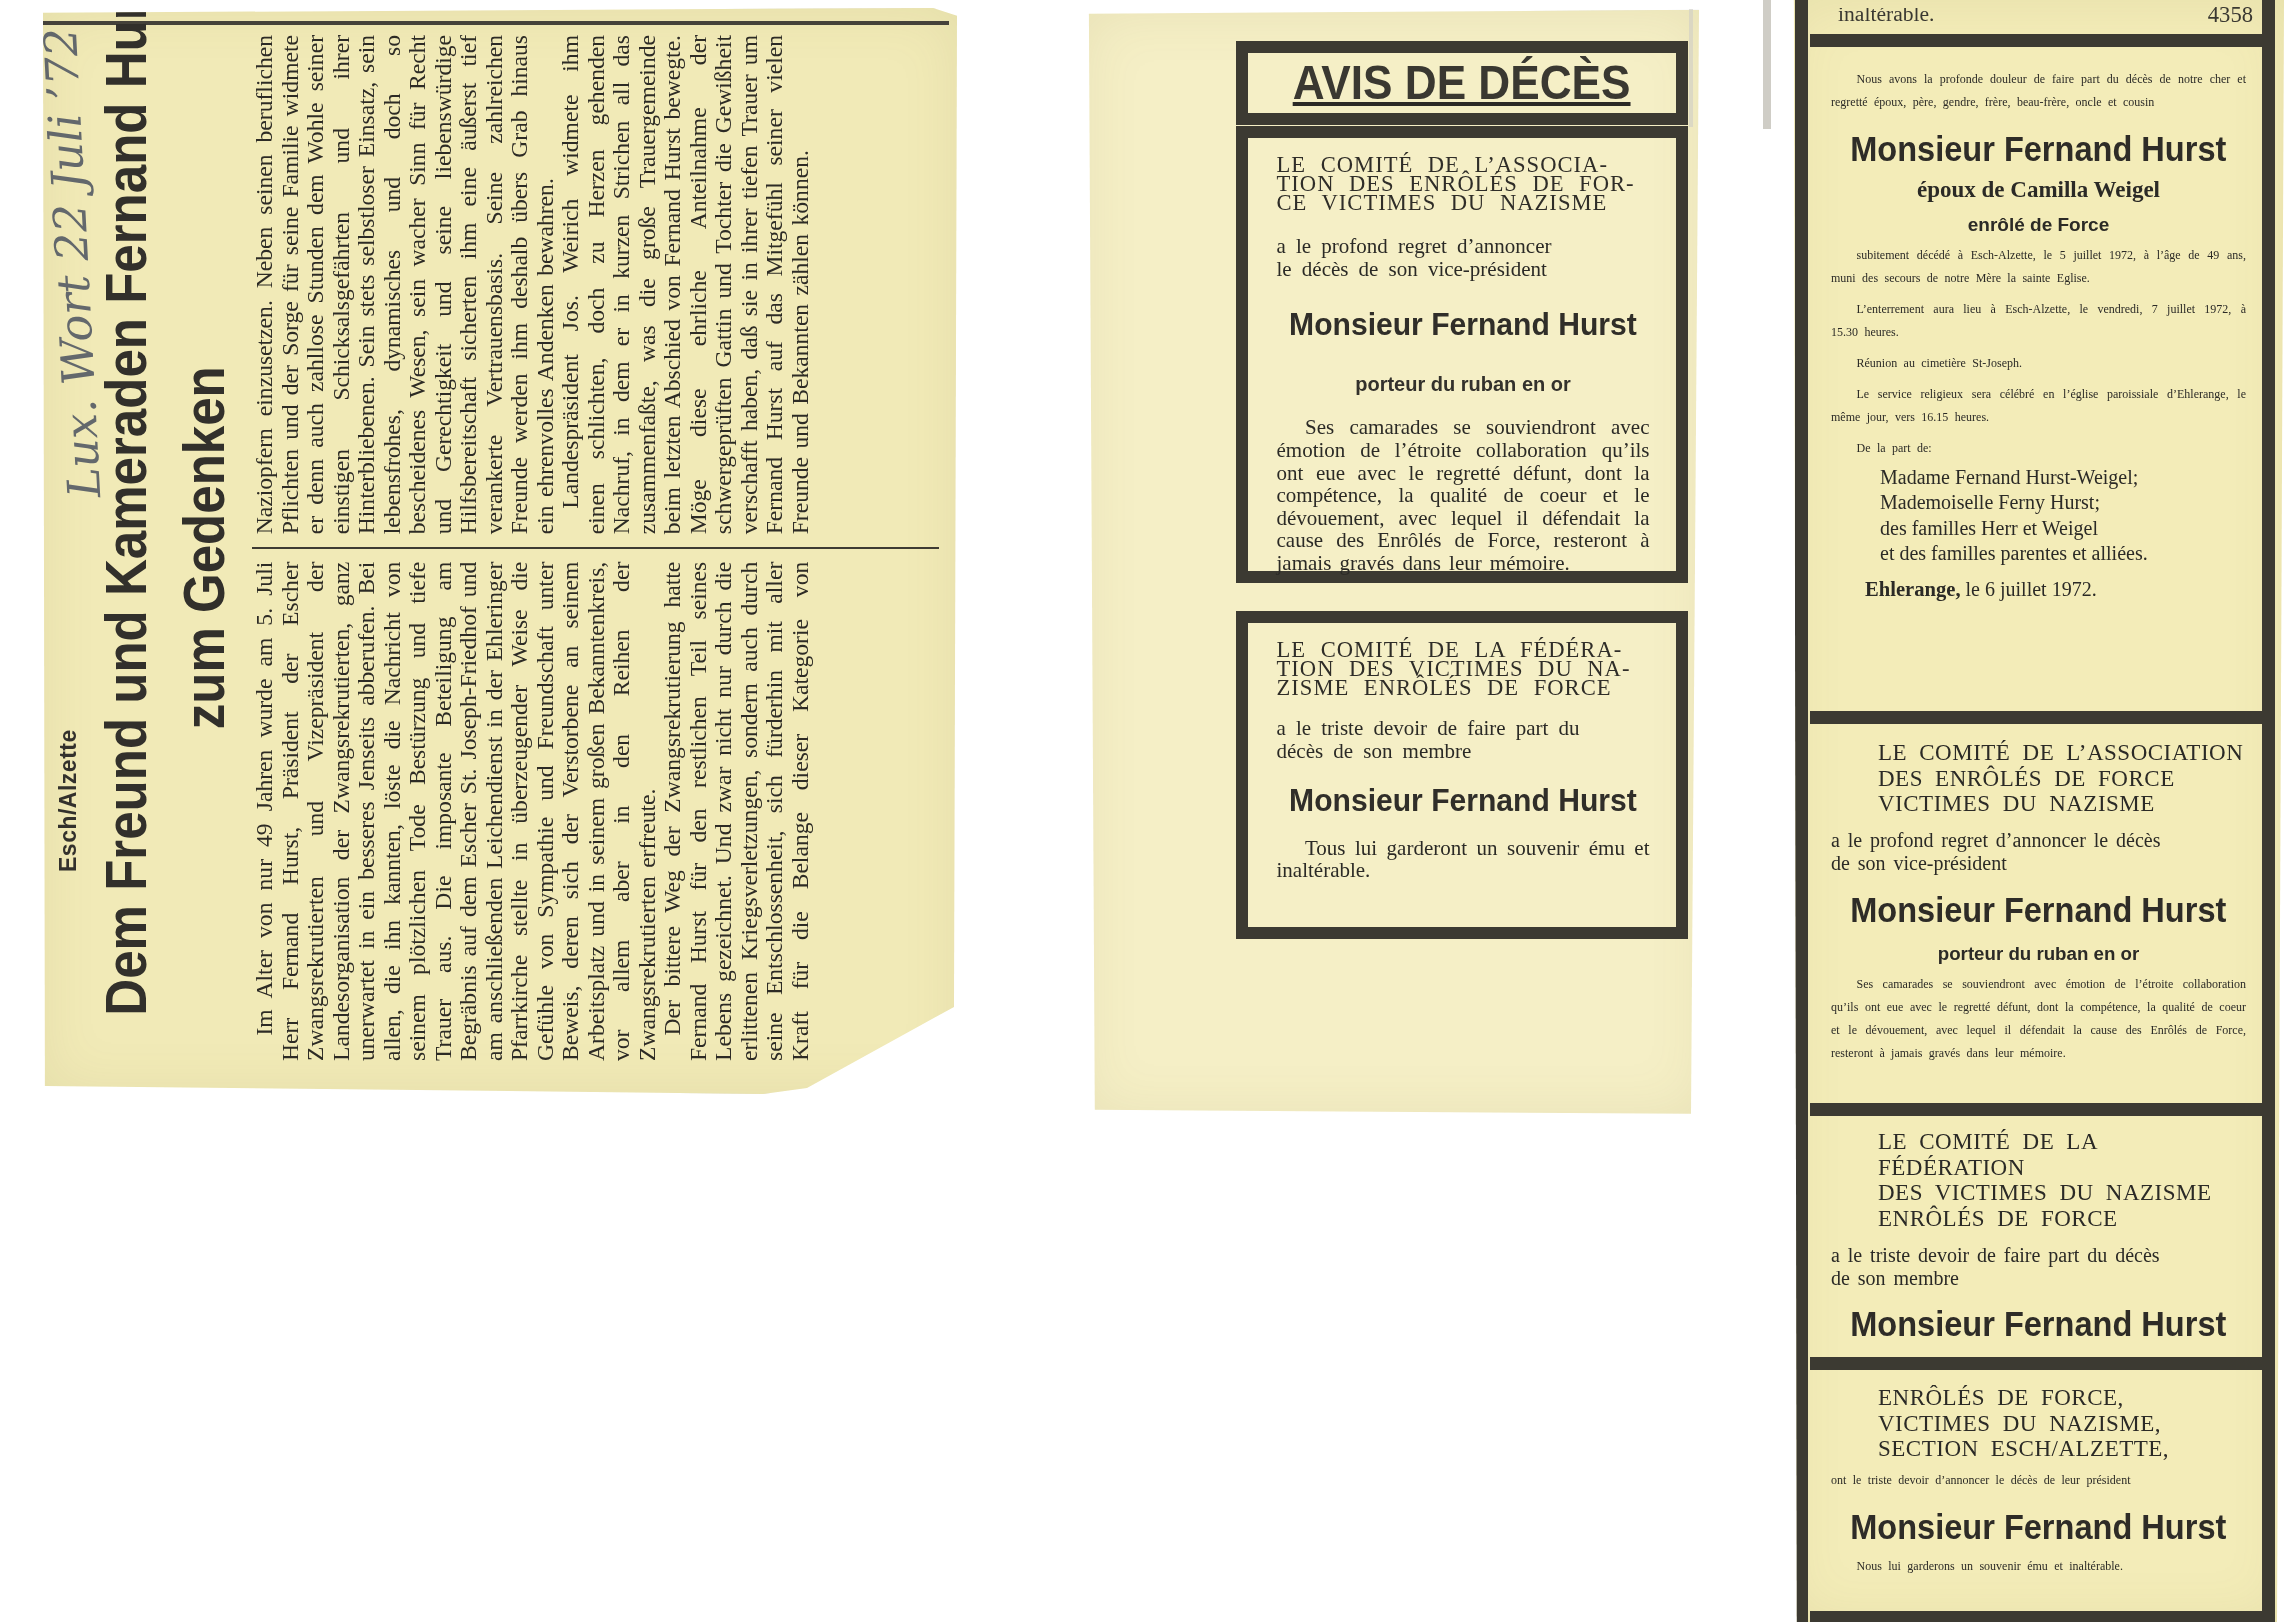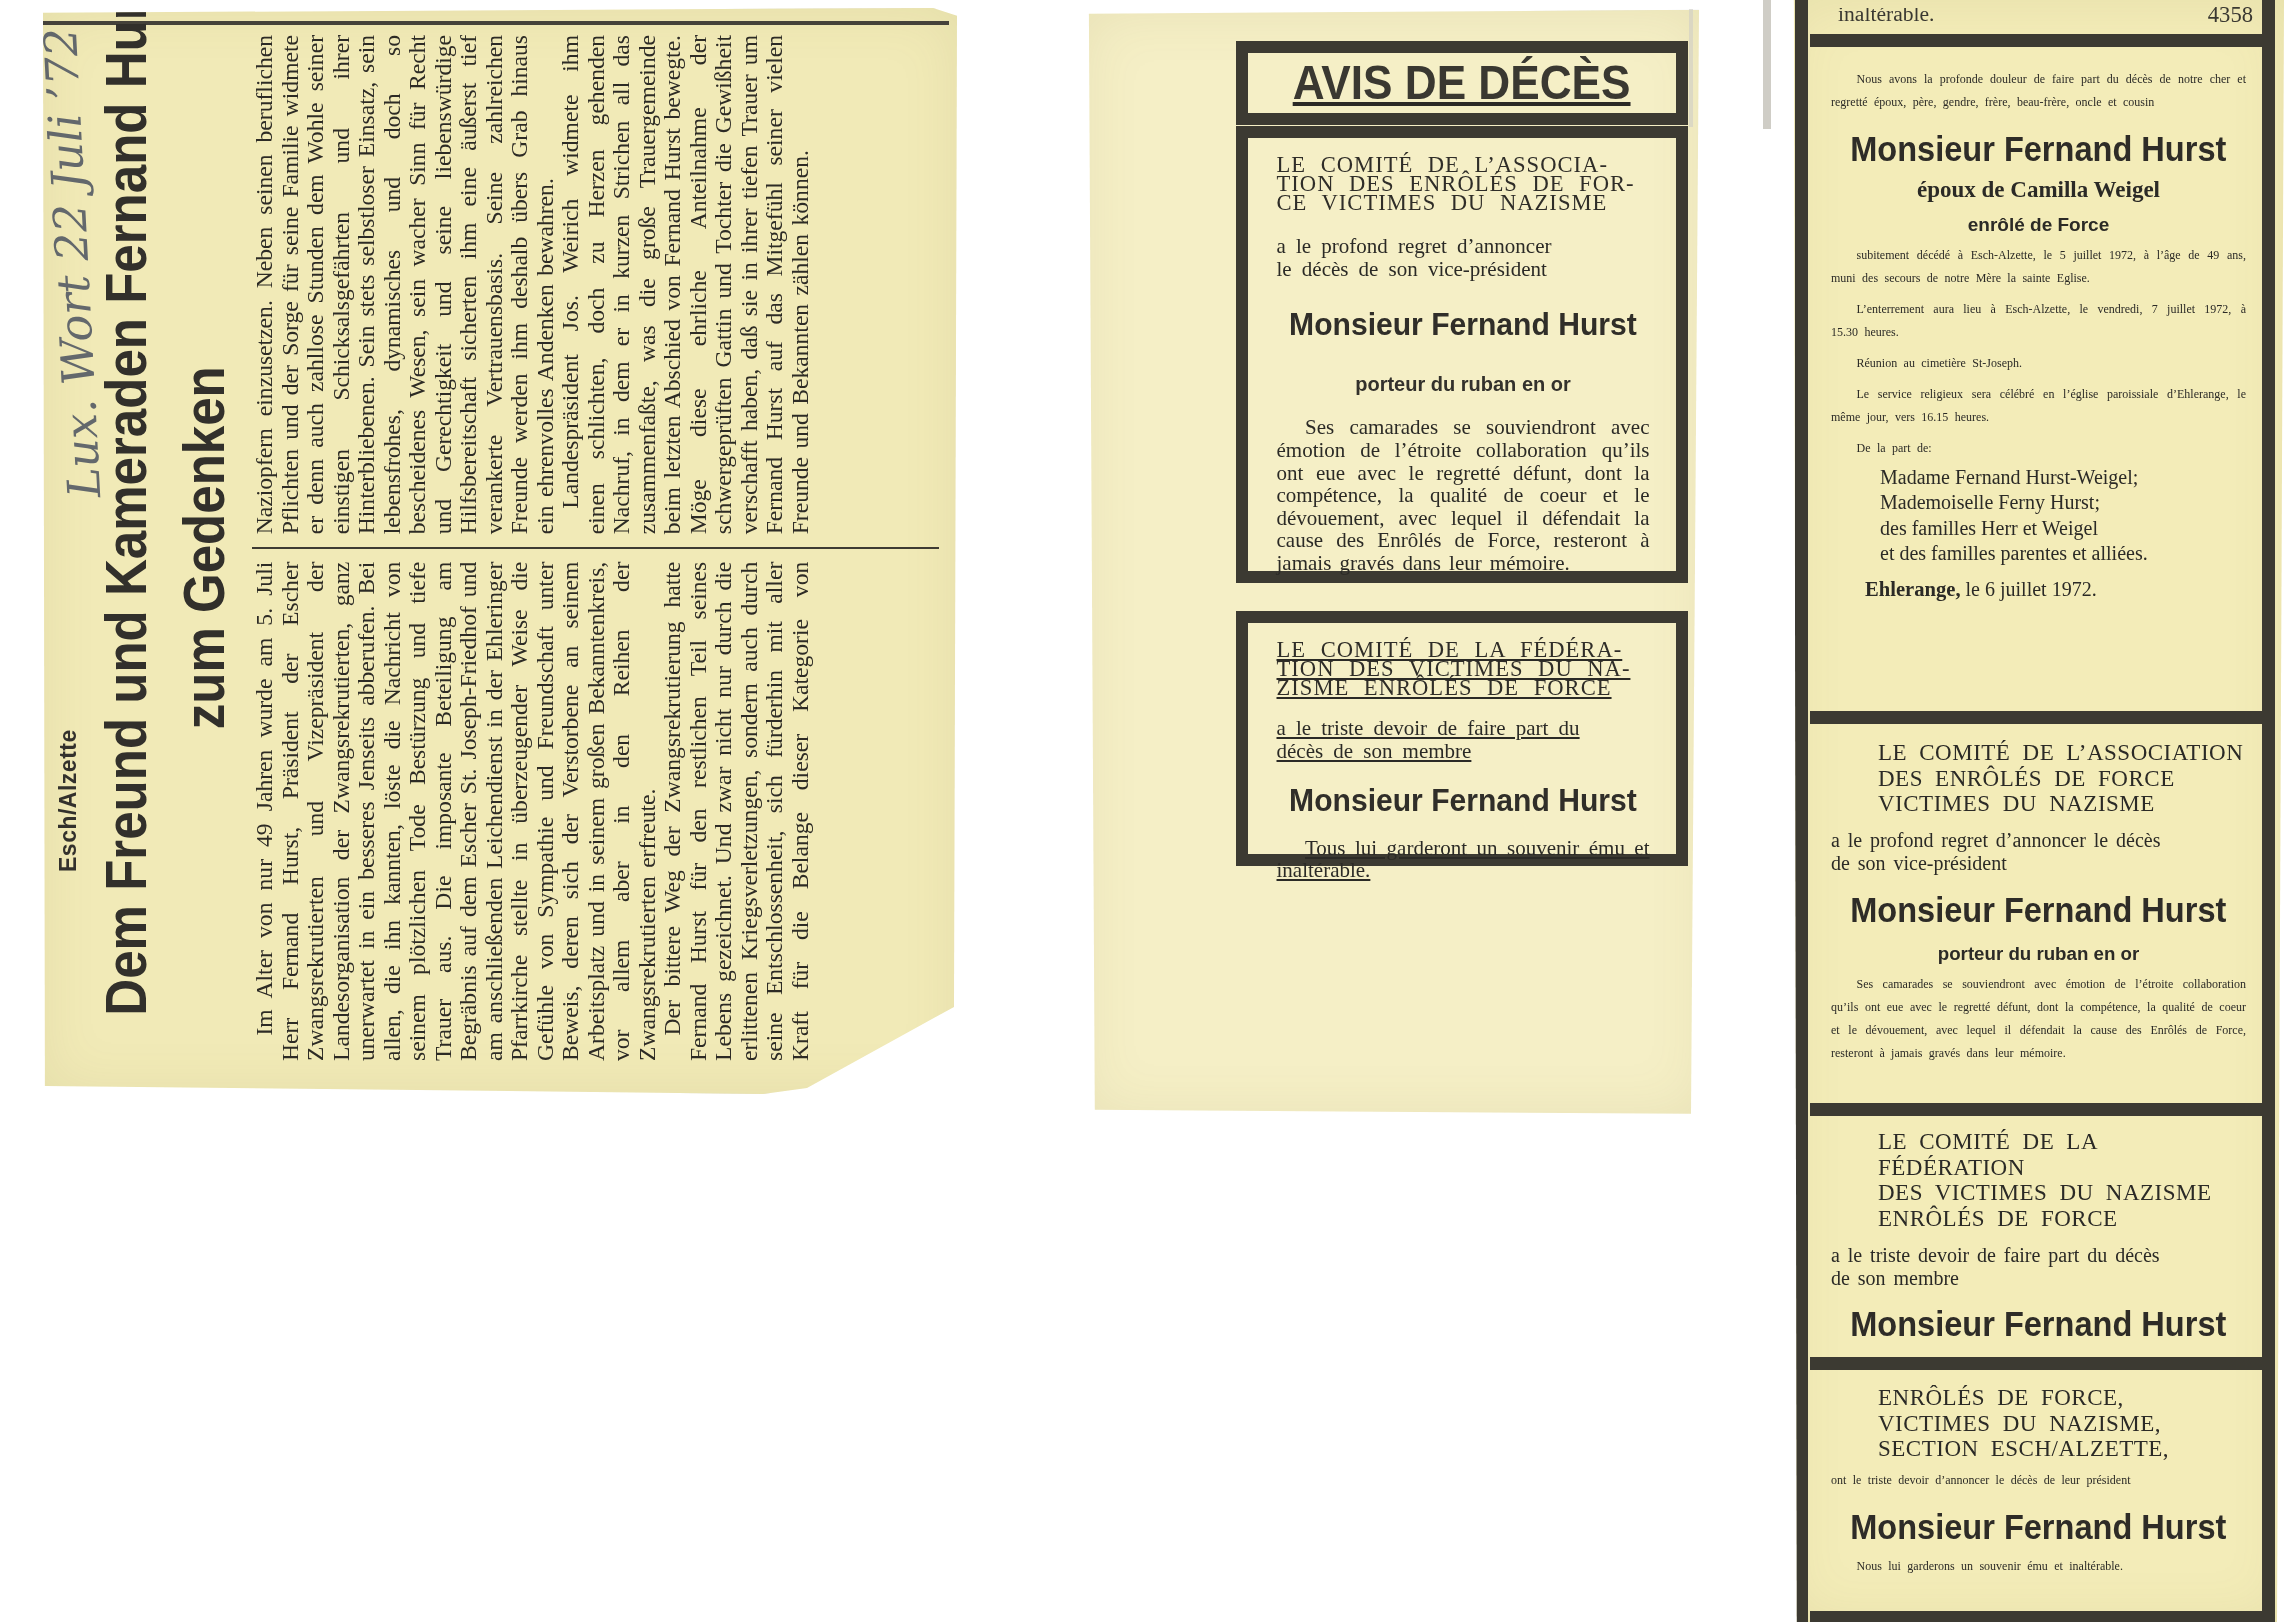--- a/index.html
+++ b/index.html
@@ -85,21 +85,21 @@
     font-family:"Liberation Sans", sans-serif; font-weight:bold;
     font-size:48px; color:#3a3831; white-space:nowrap;
     transform:scaleX(.92);
   }
   .mid-box {
     position:absolute; left:152px; width:452px;
     border:12.8px solid #3c3a32;
     padding:17.7px 26.5px 14.7px 28.5px;
   }
   #mid-box1 { top:116px; height:457px; }
-  #mid-box2 { top:601px; height:255px;text-decoration:underline; }
+  #mid-box2 { top:601px; height:328px; }
   .notice-heading {
     font-size:22.6px; line-height:19px; letter-spacing:1px;
     word-spacing:7.9px; white-space:pre-line; color:#2f2d28;
     font-weight:normal;
   }
   .mid-intro {
     margin-top:22.6px; font-size:21px; line-height:22.6px;
     white-space:pre-line; word-spacing:4.9px;
   }
   .name-big {

